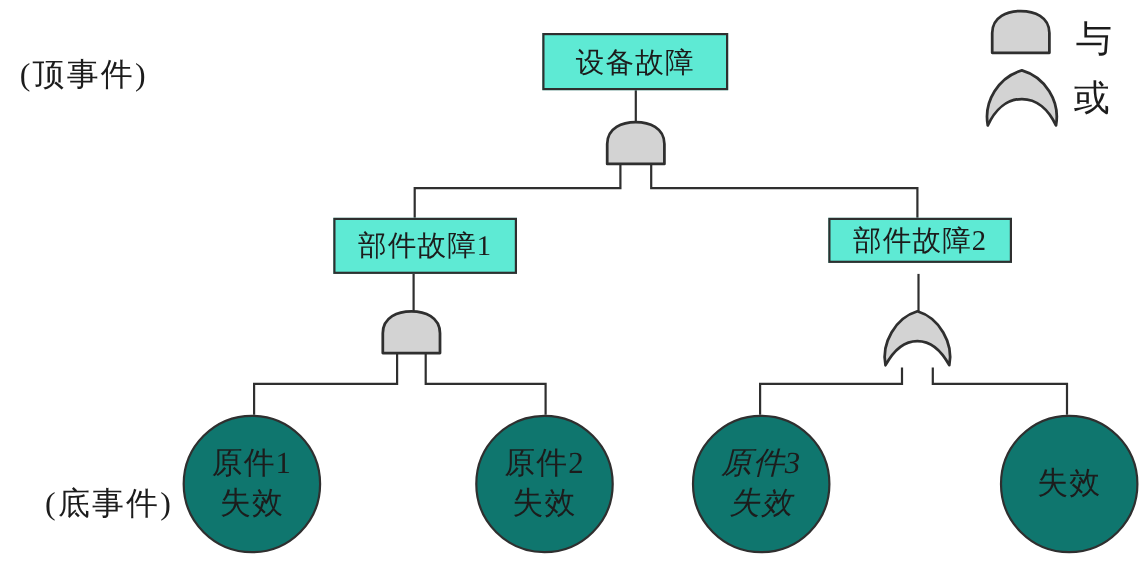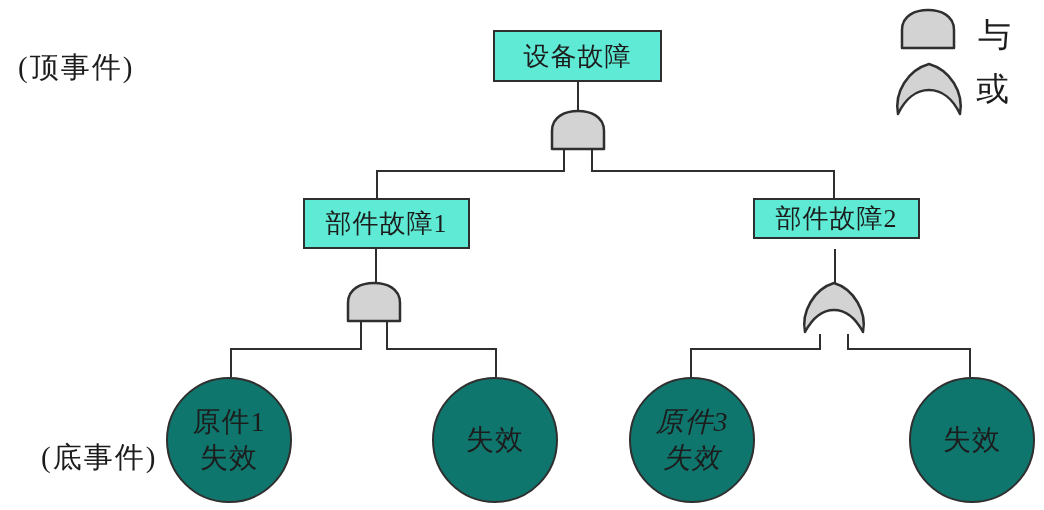--- a/index.html
+++ b/index.html
@@ -74,20 +74,21 @@
   <div class="event-box" style="left:493px;top:30px;width:169px;height:52px;">设备故障</div>
 
   <div class="event-box" style="left:303px;top:198px;width:167px;height:51px;">部件故障1</div>
   <div class="event-box" style="left:753px;top:198px;width:167px;height:41px;">部件故障2</div>
 
   <div class="basic-circle" style="left:166px;top:377px;">
     <span>原件1</span>
     <span>失效</span>
   </div>
   <div class="basic-circle" style="left:432px;top:377px;">
+    <span>原件2</span>
     <span>失效</span>
   </div>
   <div class="basic-circle" style="left:629px;top:377px;font-style:italic;">
     <span>原件3</span>
     <span>失效</span>
   </div>
   <div class="basic-circle" style="left:909px;top:377px;">
     <span>失效</span>
   </div>
 

